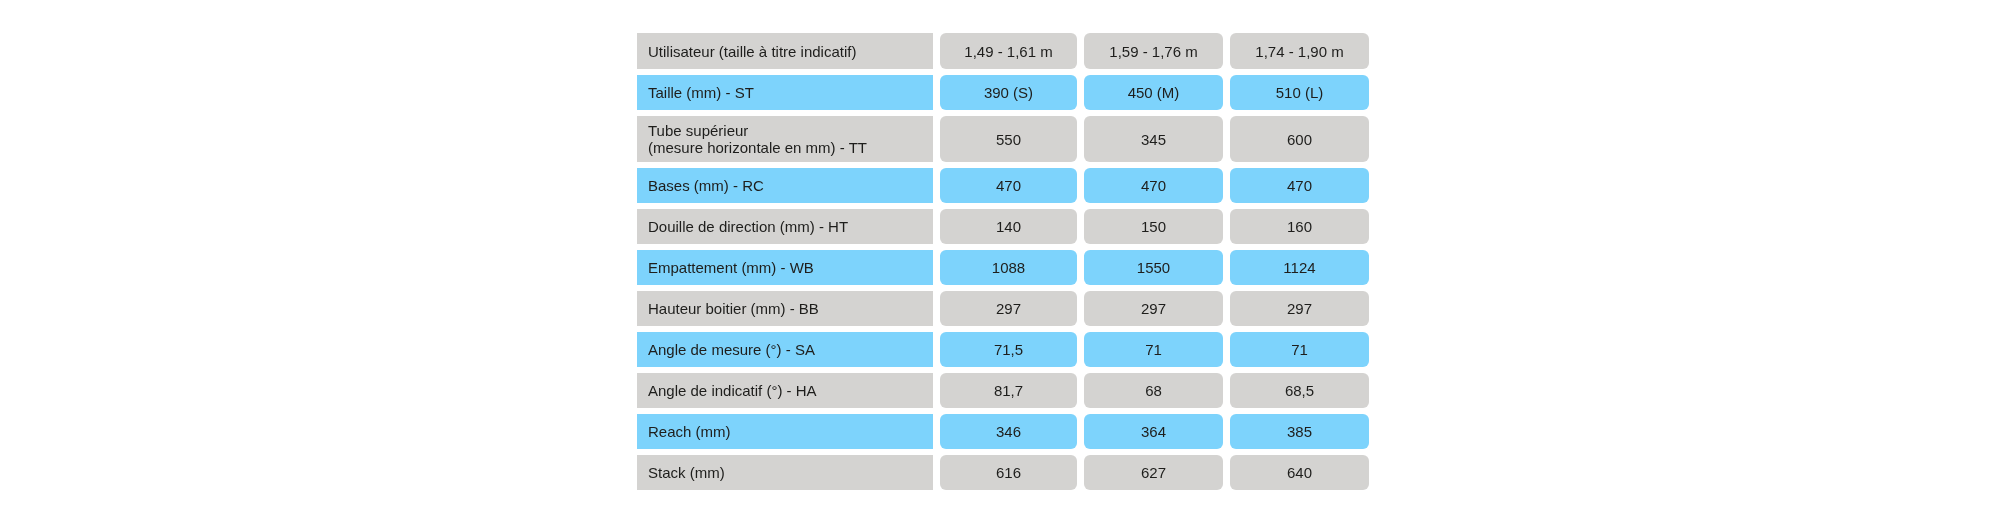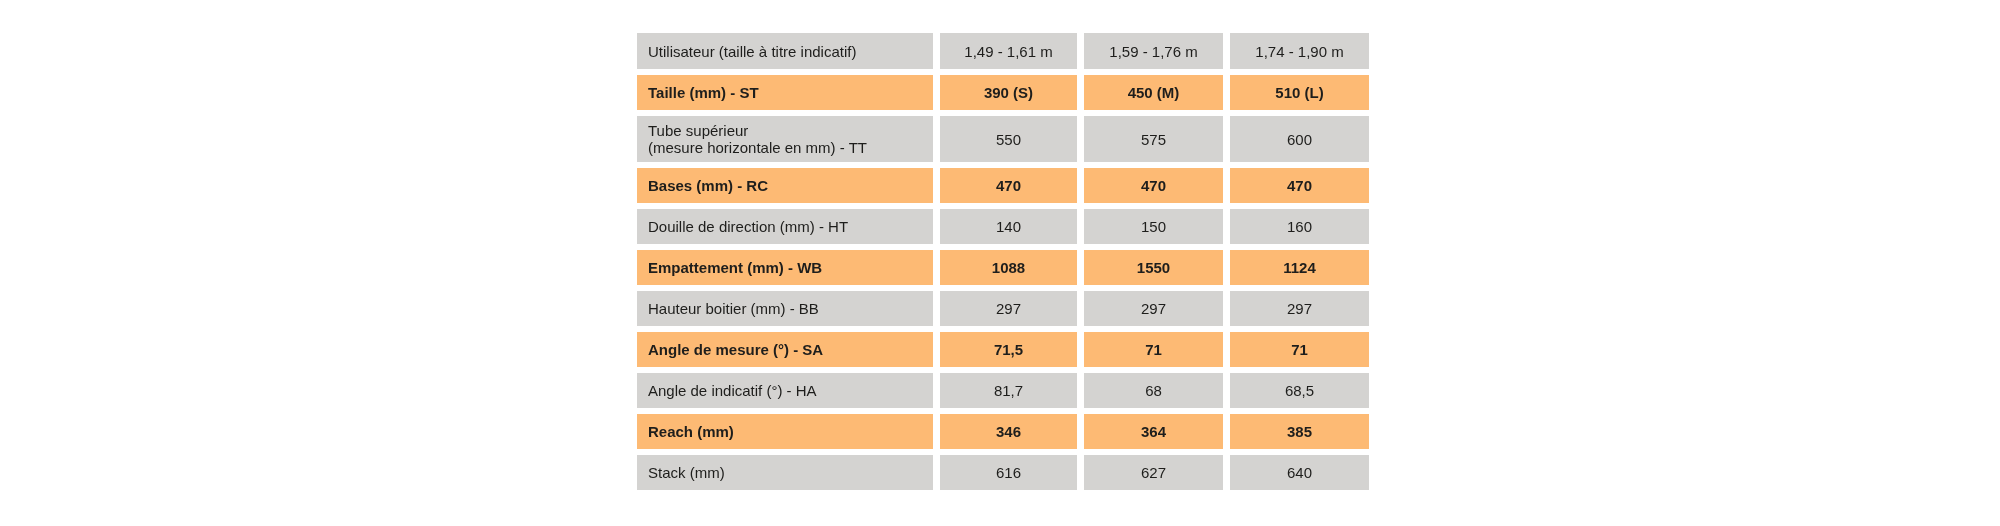--- a/index.html
+++ b/index.html
@@ -31,44 +31,45 @@
   .cell.label {
     padding-left: 11px;
     padding-right: 8px;
     text-align: left;
     white-space: pre-line;
     line-height: 17px;
   }
   .cell.value {
     justify-content: center;
     text-align: center;
+    border-radius: 6px;
   }
   .dark  { background: #d4d3d1; }
-  .light { background: #fdba74; font-weight: bold; }
+  .light { background: #7dd3fc; }
 </style>
 </head>
 <body>
 
 <div class="canvas">
   <div class="geo-table">
 
     <div class="cell label dark">Utilisateur (taille à titre indicatif)</div>
     <div class="cell value dark">1,49 - 1,61 m</div>
     <div class="cell value dark">1,59 - 1,76 m</div>
     <div class="cell value dark">1,74 - 1,90 m</div>
 
     <div class="cell label light">Taille (mm) - ST</div>
     <div class="cell value light">390 (S)</div>
     <div class="cell value light">450 (M)</div>
     <div class="cell value light">510 (L)</div>
 
     <div class="cell label dark">Tube supérieur
 (mesure horizontale en mm) - TT</div>
     <div class="cell value dark">550</div>
-    <div class="cell value dark">575</div>
+    <div class="cell value dark">345</div>
     <div class="cell value dark">600</div>
 
     <div class="cell label light">Bases (mm) - RC</div>
     <div class="cell value light">470</div>
     <div class="cell value light">470</div>
     <div class="cell value light">470</div>
 
     <div class="cell label dark">Douille de direction (mm) - HT</div>
     <div class="cell value dark">140</div>
     <div class="cell value dark">150</div>

